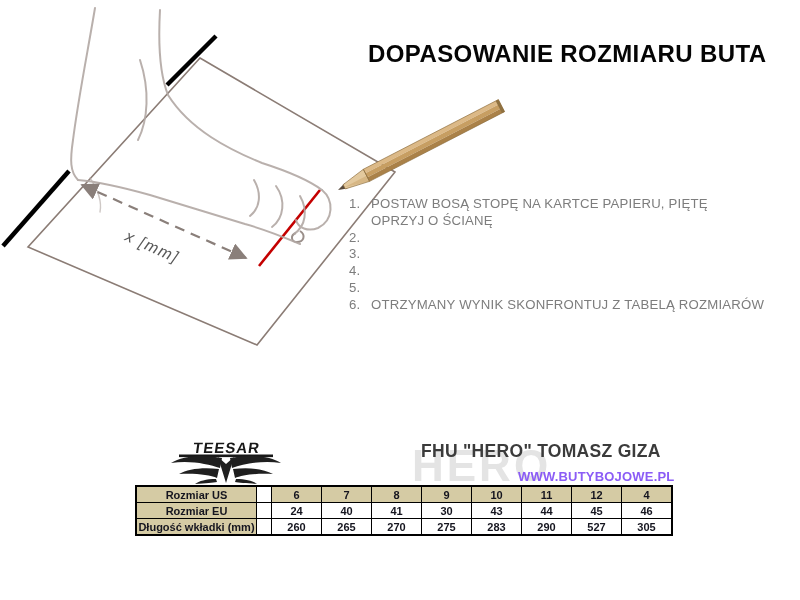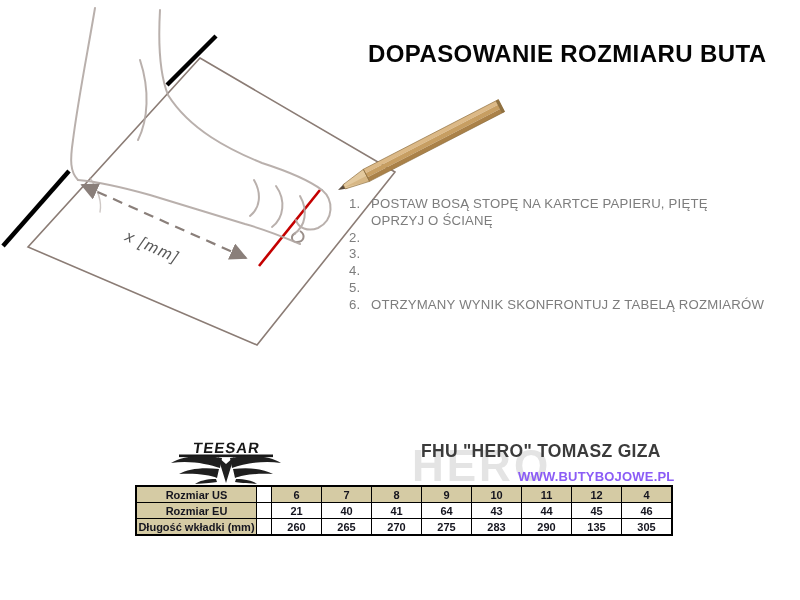--- a/index.html
+++ b/index.html
@@ -153,35 +153,35 @@
       <td class="v">8</td>
       <td class="v">9</td>
       <td class="v">10</td>
       <td class="v">11</td>
       <td class="v">12</td>
       <td class="v">4</td>
     </tr>
     <tr>
       <td class="lbl">Rozmiar EU</td>
       <td class="sp"></td>
-      <td class="v">21</td>
+      <td class="v">24</td>
       <td class="v">40</td>
       <td class="v">41</td>
-      <td class="v">64</td>
+      <td class="v">30</td>
       <td class="v">43</td>
       <td class="v">44</td>
       <td class="v">45</td>
       <td class="v">46</td>
     </tr>
     <tr>
       <td class="lbl">Długość wkładki (mm)</td>
       <td class="sp"></td>
       <td class="v">260</td>
       <td class="v">265</td>
       <td class="v">270</td>
       <td class="v">275</td>
       <td class="v">283</td>
       <td class="v">290</td>
-      <td class="v">135</td>
+      <td class="v">527</td>
       <td class="v">305</td>
     </tr>
   </tbody>
 </table>
 
 </body></html>

